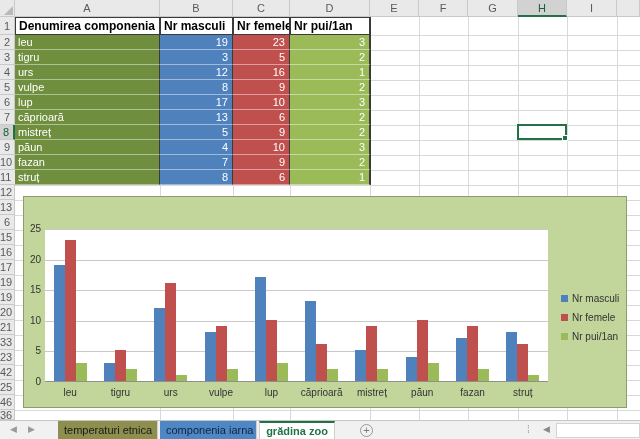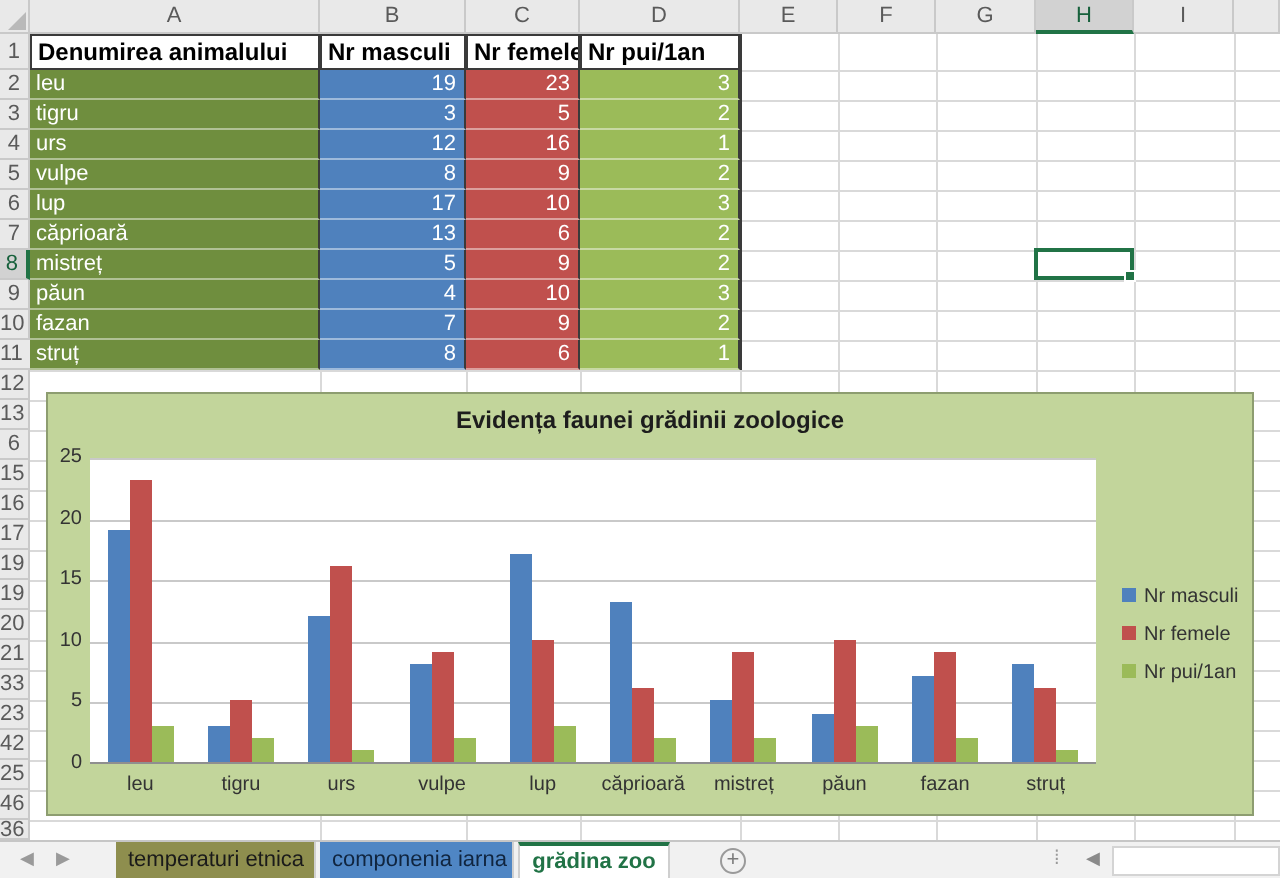--- a/index.html
+++ b/index.html
@@ -142,21 +142,21 @@
       <div class="gridline" style="left: 15px; top: 320px; width: 625px; height: 1px;"></div>
       <div class="gridline" style="left: 15px; top: 335px; width: 625px; height: 1px;"></div>
       <div class="gridline" style="left: 15px; top: 350px; width: 625px; height: 1px;"></div>
       <div class="gridline" style="left: 15px; top: 365px; width: 625px; height: 1px;"></div>
       <div class="gridline" style="left: 15px; top: 380px; width: 625px; height: 1px;"></div>
       <div class="gridline" style="left: 15px; top: 395px; width: 625px; height: 1px;"></div>
       <div class="gridline" style="left: 15px; top: 410px; width: 625px; height: 1px;"></div>
     </div>
 
   <div id="table" style="height: 168px;">
-      <div class="t-cell t-head" style="left: 0px; top: 0px; width: 145px; height: 18px;">Denumirea animalului</div>
+      <div class="t-cell t-head" style="left: 0px; top: 0px; width: 145px; height: 18px;">Denumirea componenia</div>
       <div class="t-cell t-head" style="left: 145px; top: 0px; width: 73px; height: 18px;">Nr masculi</div>
       <div class="t-cell t-head" style="left: 218px; top: 0px; width: 57px; height: 18px;">Nr femele</div>
       <div class="t-cell t-head" style="left: 275px; top: 0px; width: 80px; height: 18px;">Nr pui/1an</div>
       <div class="t-cell t-data t-name" style="left: 0px; top: 18px; width: 145px; height: 15px; background: rgb(111, 142, 62);">leu</div>
       <div class="t-cell t-data t-num" style="left: 145px; top: 18px; width: 73px; height: 15px; background: rgb(79, 129, 189);">19</div>
       <div class="t-cell t-data t-num" style="left: 218px; top: 18px; width: 57px; height: 15px; background: rgb(192, 80, 77);">23</div>
       <div class="t-cell t-data t-num" style="left: 275px; top: 18px; width: 80px; height: 15px; background: rgb(155, 187, 89);">3</div>
       <div class="t-cell t-data t-name" style="left: 0px; top: 33px; width: 145px; height: 15px; background: rgb(111, 142, 62);">tigru</div>
       <div class="t-cell t-data t-num" style="left: 145px; top: 33px; width: 73px; height: 15px; background: rgb(79, 129, 189);">3</div>
       <div class="t-cell t-data t-num" style="left: 218px; top: 33px; width: 57px; height: 15px; background: rgb(192, 80, 77);">5</div>
@@ -191,21 +191,20 @@
       <div class="t-cell t-data t-num" style="left: 275px; top: 138px; width: 80px; height: 15px; background: rgb(155, 187, 89);">2</div>
       <div class="t-cell t-data t-name" style="left: 0px; top: 153px; width: 145px; height: 15px; background: rgb(111, 142, 62);">struț</div>
       <div class="t-cell t-data t-num" style="left: 145px; top: 153px; width: 73px; height: 15px; background: rgb(79, 129, 189);">8</div>
       <div class="t-cell t-data t-num" style="left: 218px; top: 153px; width: 57px; height: 15px; background: rgb(192, 80, 77);">6</div>
       <div class="t-cell t-data t-num" style="left: 275px; top: 153px; width: 80px; height: 15px; background: rgb(155, 187, 89);">1</div>
     </div>
 
   <div id="sel-box" style="left: 517px; top: 124px; width: 50px; height: 16px;"></div>
 
   <div id="chart">
-    <div id="chart-title">Evidența faunei grădinii zoologice</div>
     <div id="plot">
         <div class="plot-grid" style="top: 122.4px;"></div>
         <div class="plot-grid" style="top: 91.8px;"></div>
         <div class="plot-grid" style="top: 61.2px;"></div>
         <div class="plot-grid" style="top: 30.6px;"></div>
         <div class="plot-grid" style="top: 0px;"></div>
         <div class="bar" style="left: 8.6px; height: 116.3px; background: rgb(79, 129, 189);"></div>
         <div class="bar" style="left: 19.6px; height: 140.8px; background: rgb(192, 80, 77);"></div>
         <div class="bar" style="left: 30.6px; height: 18.4px; background: rgb(155, 187, 89);"></div>
         <div class="bar" style="left: 58.9px; height: 18.4px; background: rgb(79, 129, 189);"></div>

